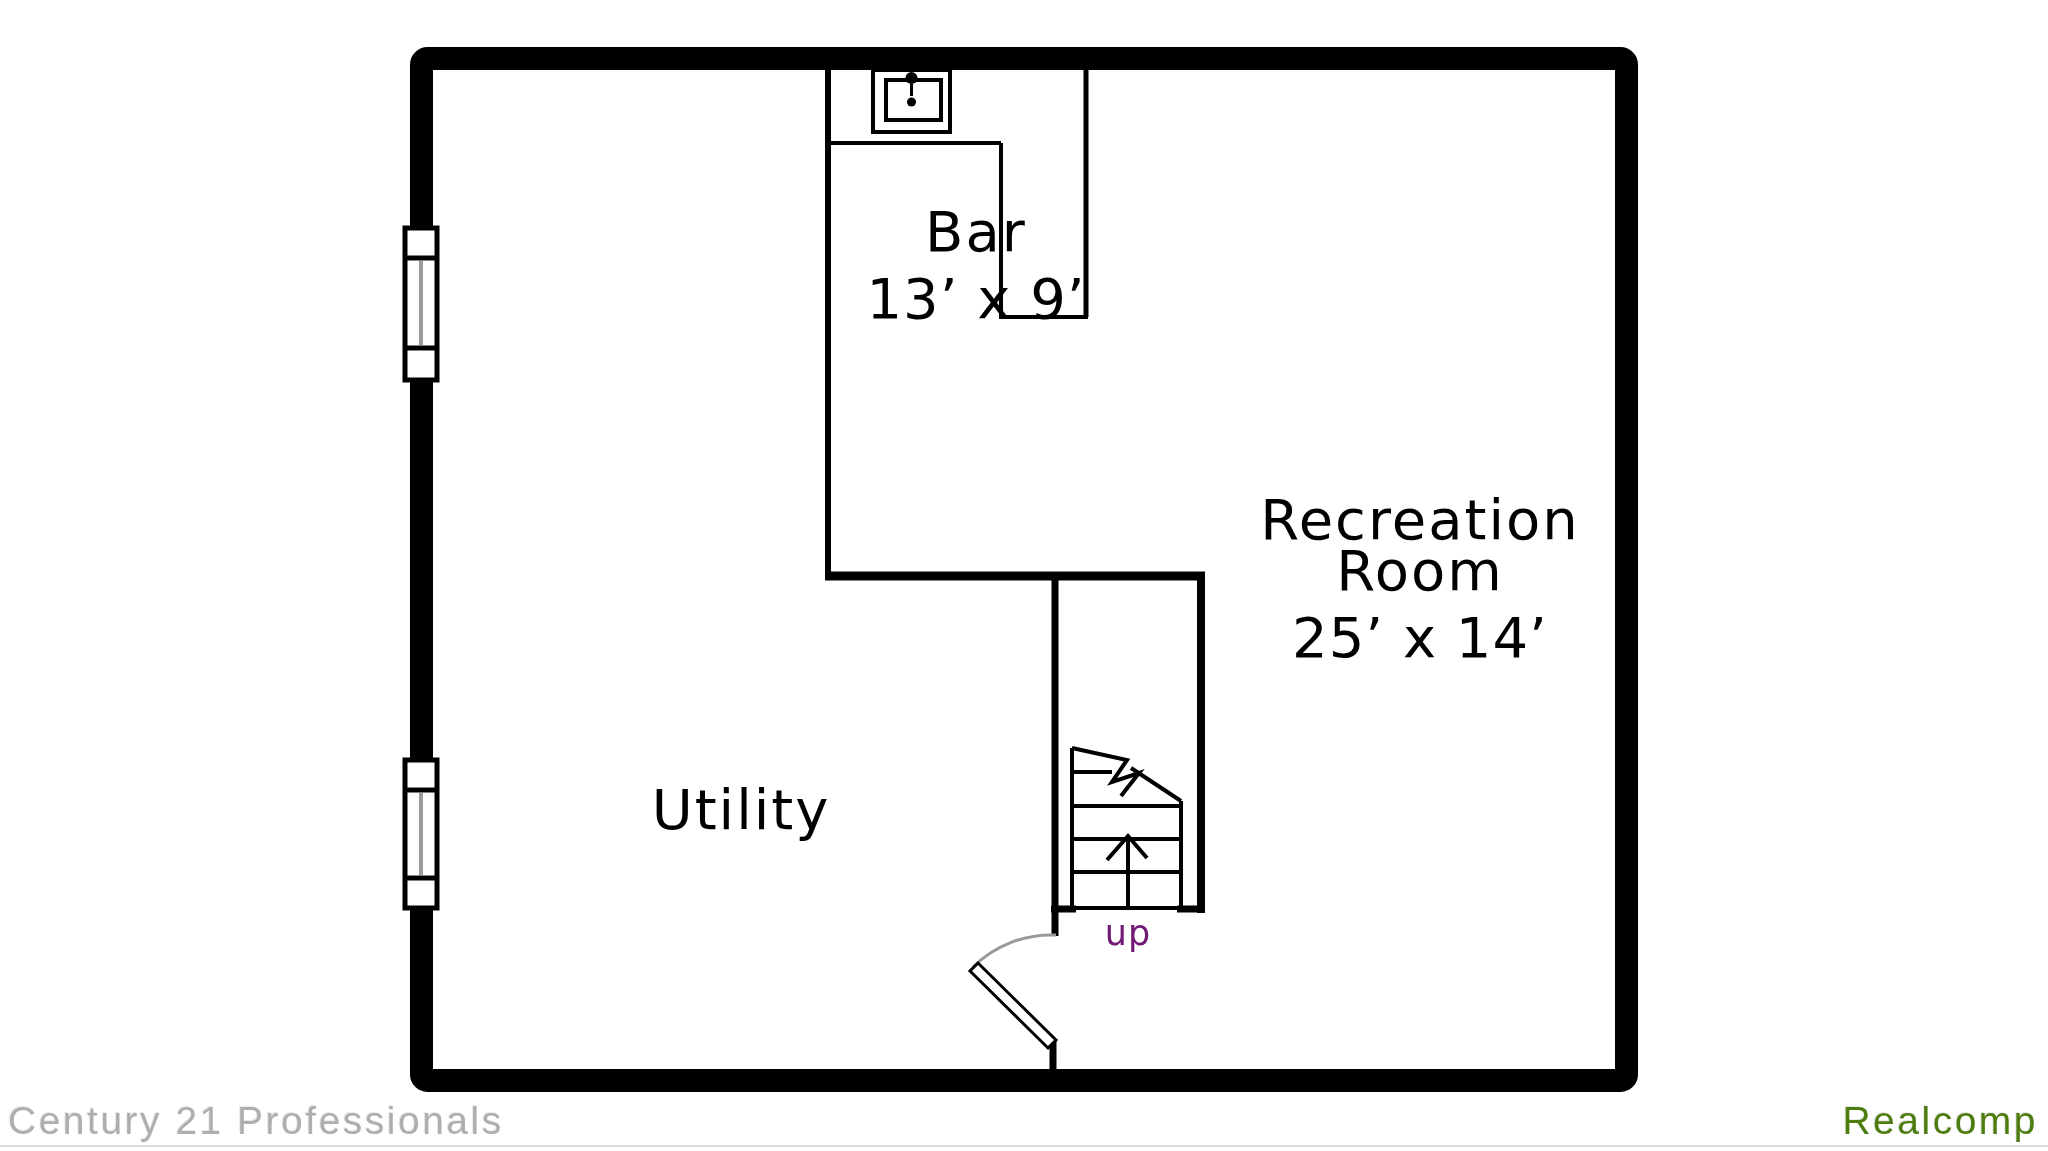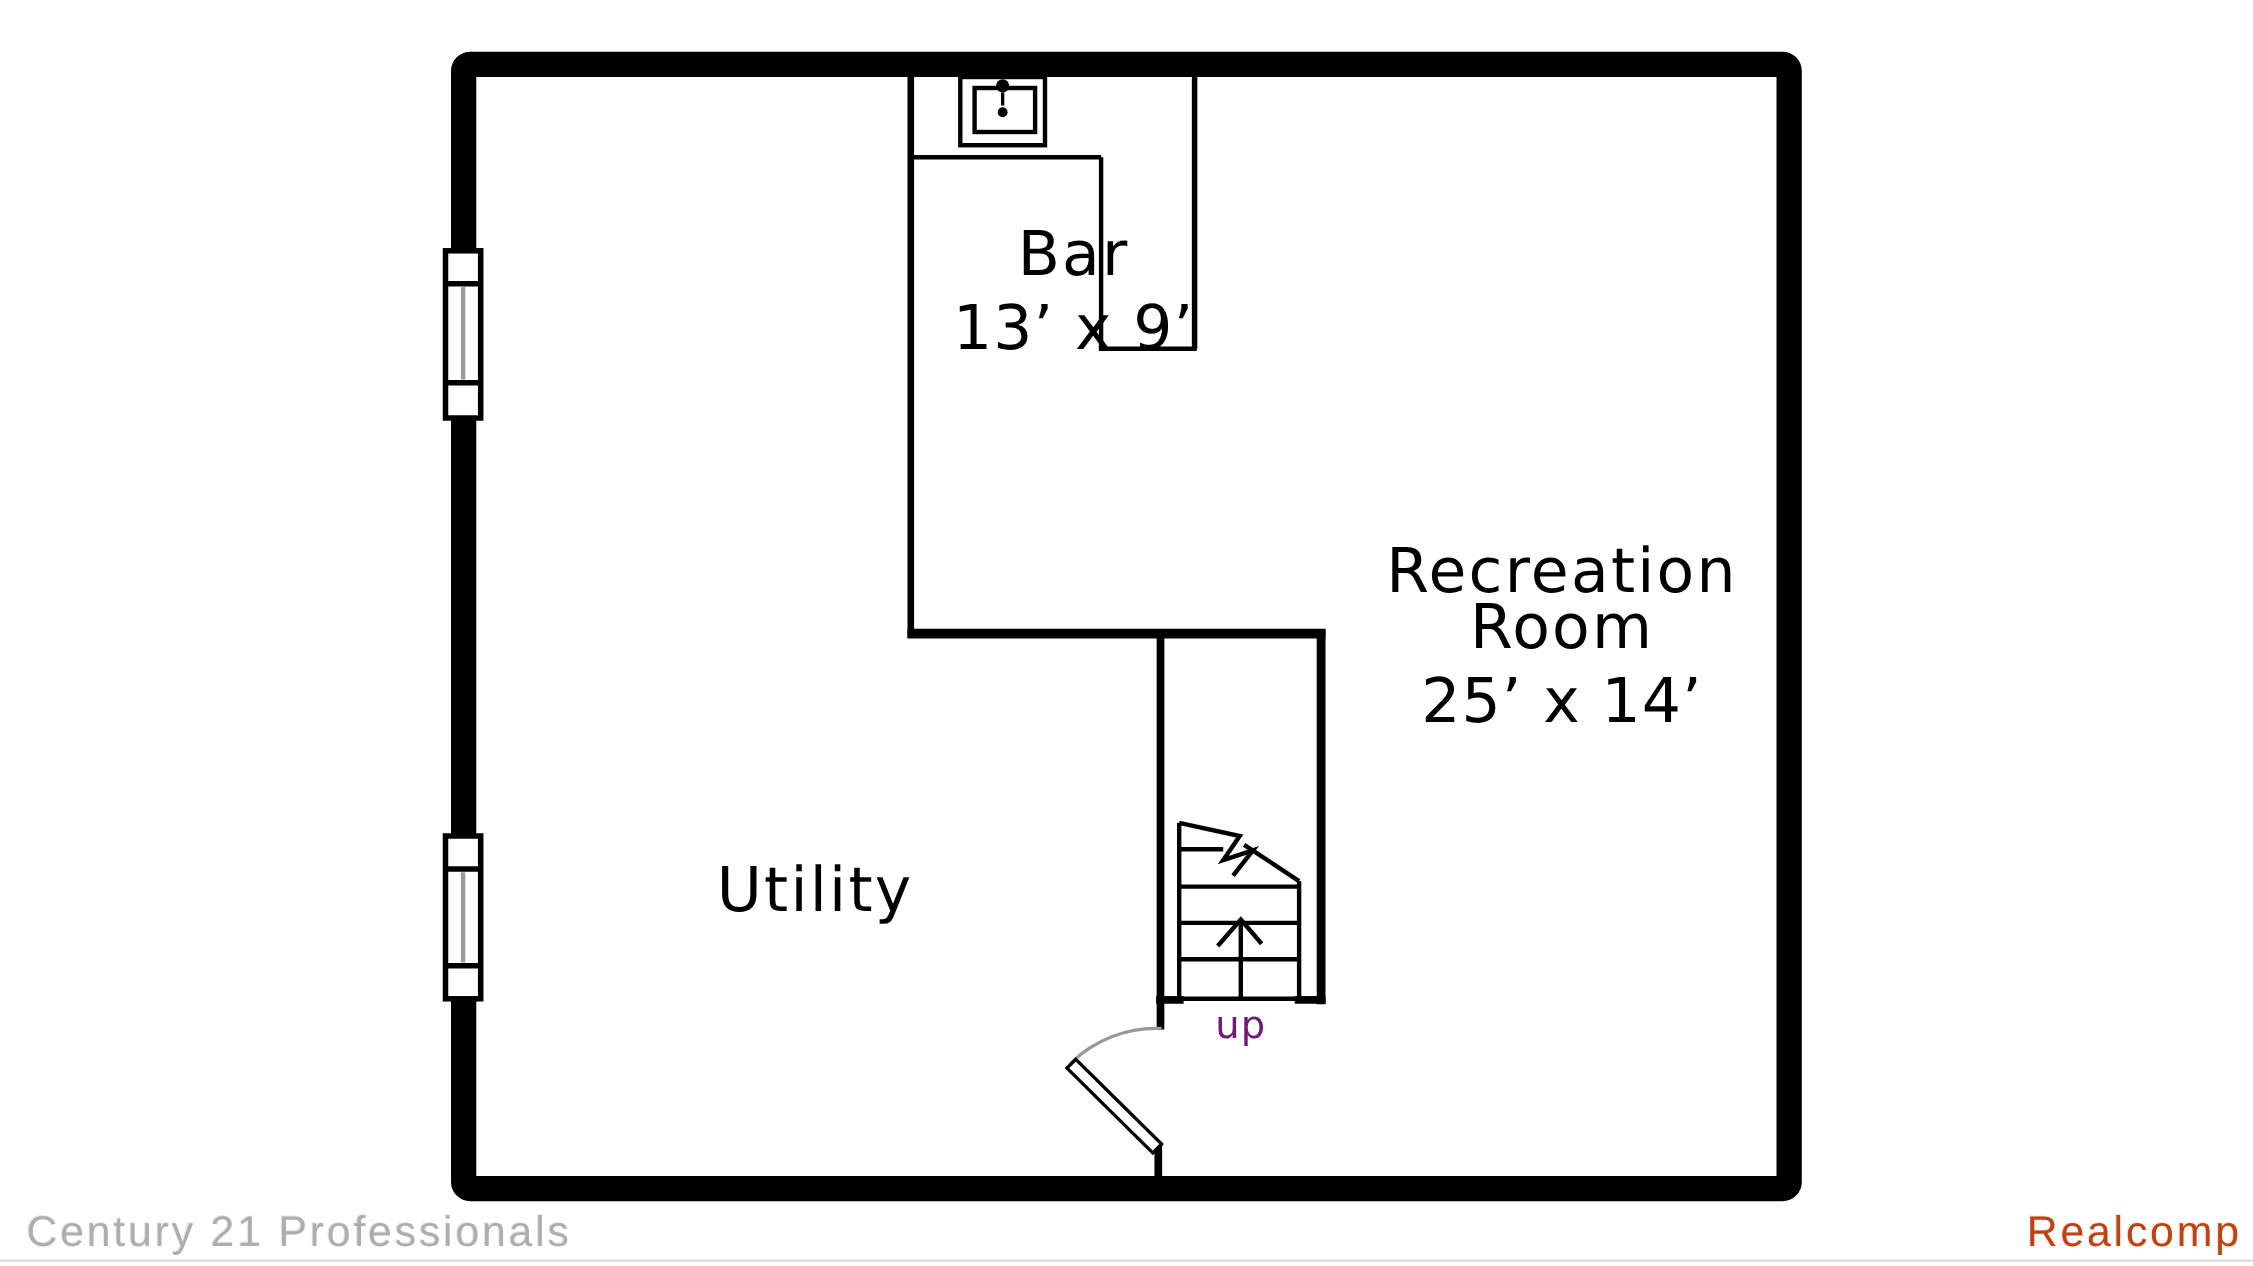--- a/index.html
+++ b/index.html
@@ -47,21 +47,21 @@
   .watermark {
     position: absolute;
     top: 1100px;
     font-family: "Liberation Sans", sans-serif;
     font-size: 39px;
     line-height: 42px;
     letter-spacing: 2.5px;
     white-space: nowrap;
     text-shadow: -1px -1px 0 #e9e9e9;
   }
-  .watermark.left { left: 8px; margin-left: 16px; }
+  .watermark.left { left: 8px; }
   .watermark.right { right: 10px; }
   .bottom-rule {
     position: absolute;
     left: 0;
     bottom: 4px;
     width: 2048px;
     height: 2px;
     background: #dcdcdc;
   }
 </style>
@@ -139,16 +139,16 @@
     <div class="dims">25’ x 14’</div>
   </div>
 
   <div class="room-label" style="left:741px; top:784px;">
     <div>Utility</div>
   </div>
 
   <div class="up-label" style="left:1128px; top:916px;">up</div>
 
   <div class="watermark left" style="color: rgb(174, 174, 174);">Century 21 Professionals</div>
-  <div class="watermark right" style="color: #c2410c;">Realcomp</div>
+  <div class="watermark right" style="color: #4d7c0f;">Realcomp</div>
 
   <div class="bottom-rule"></div>
 </div>
 
 </body></html>

